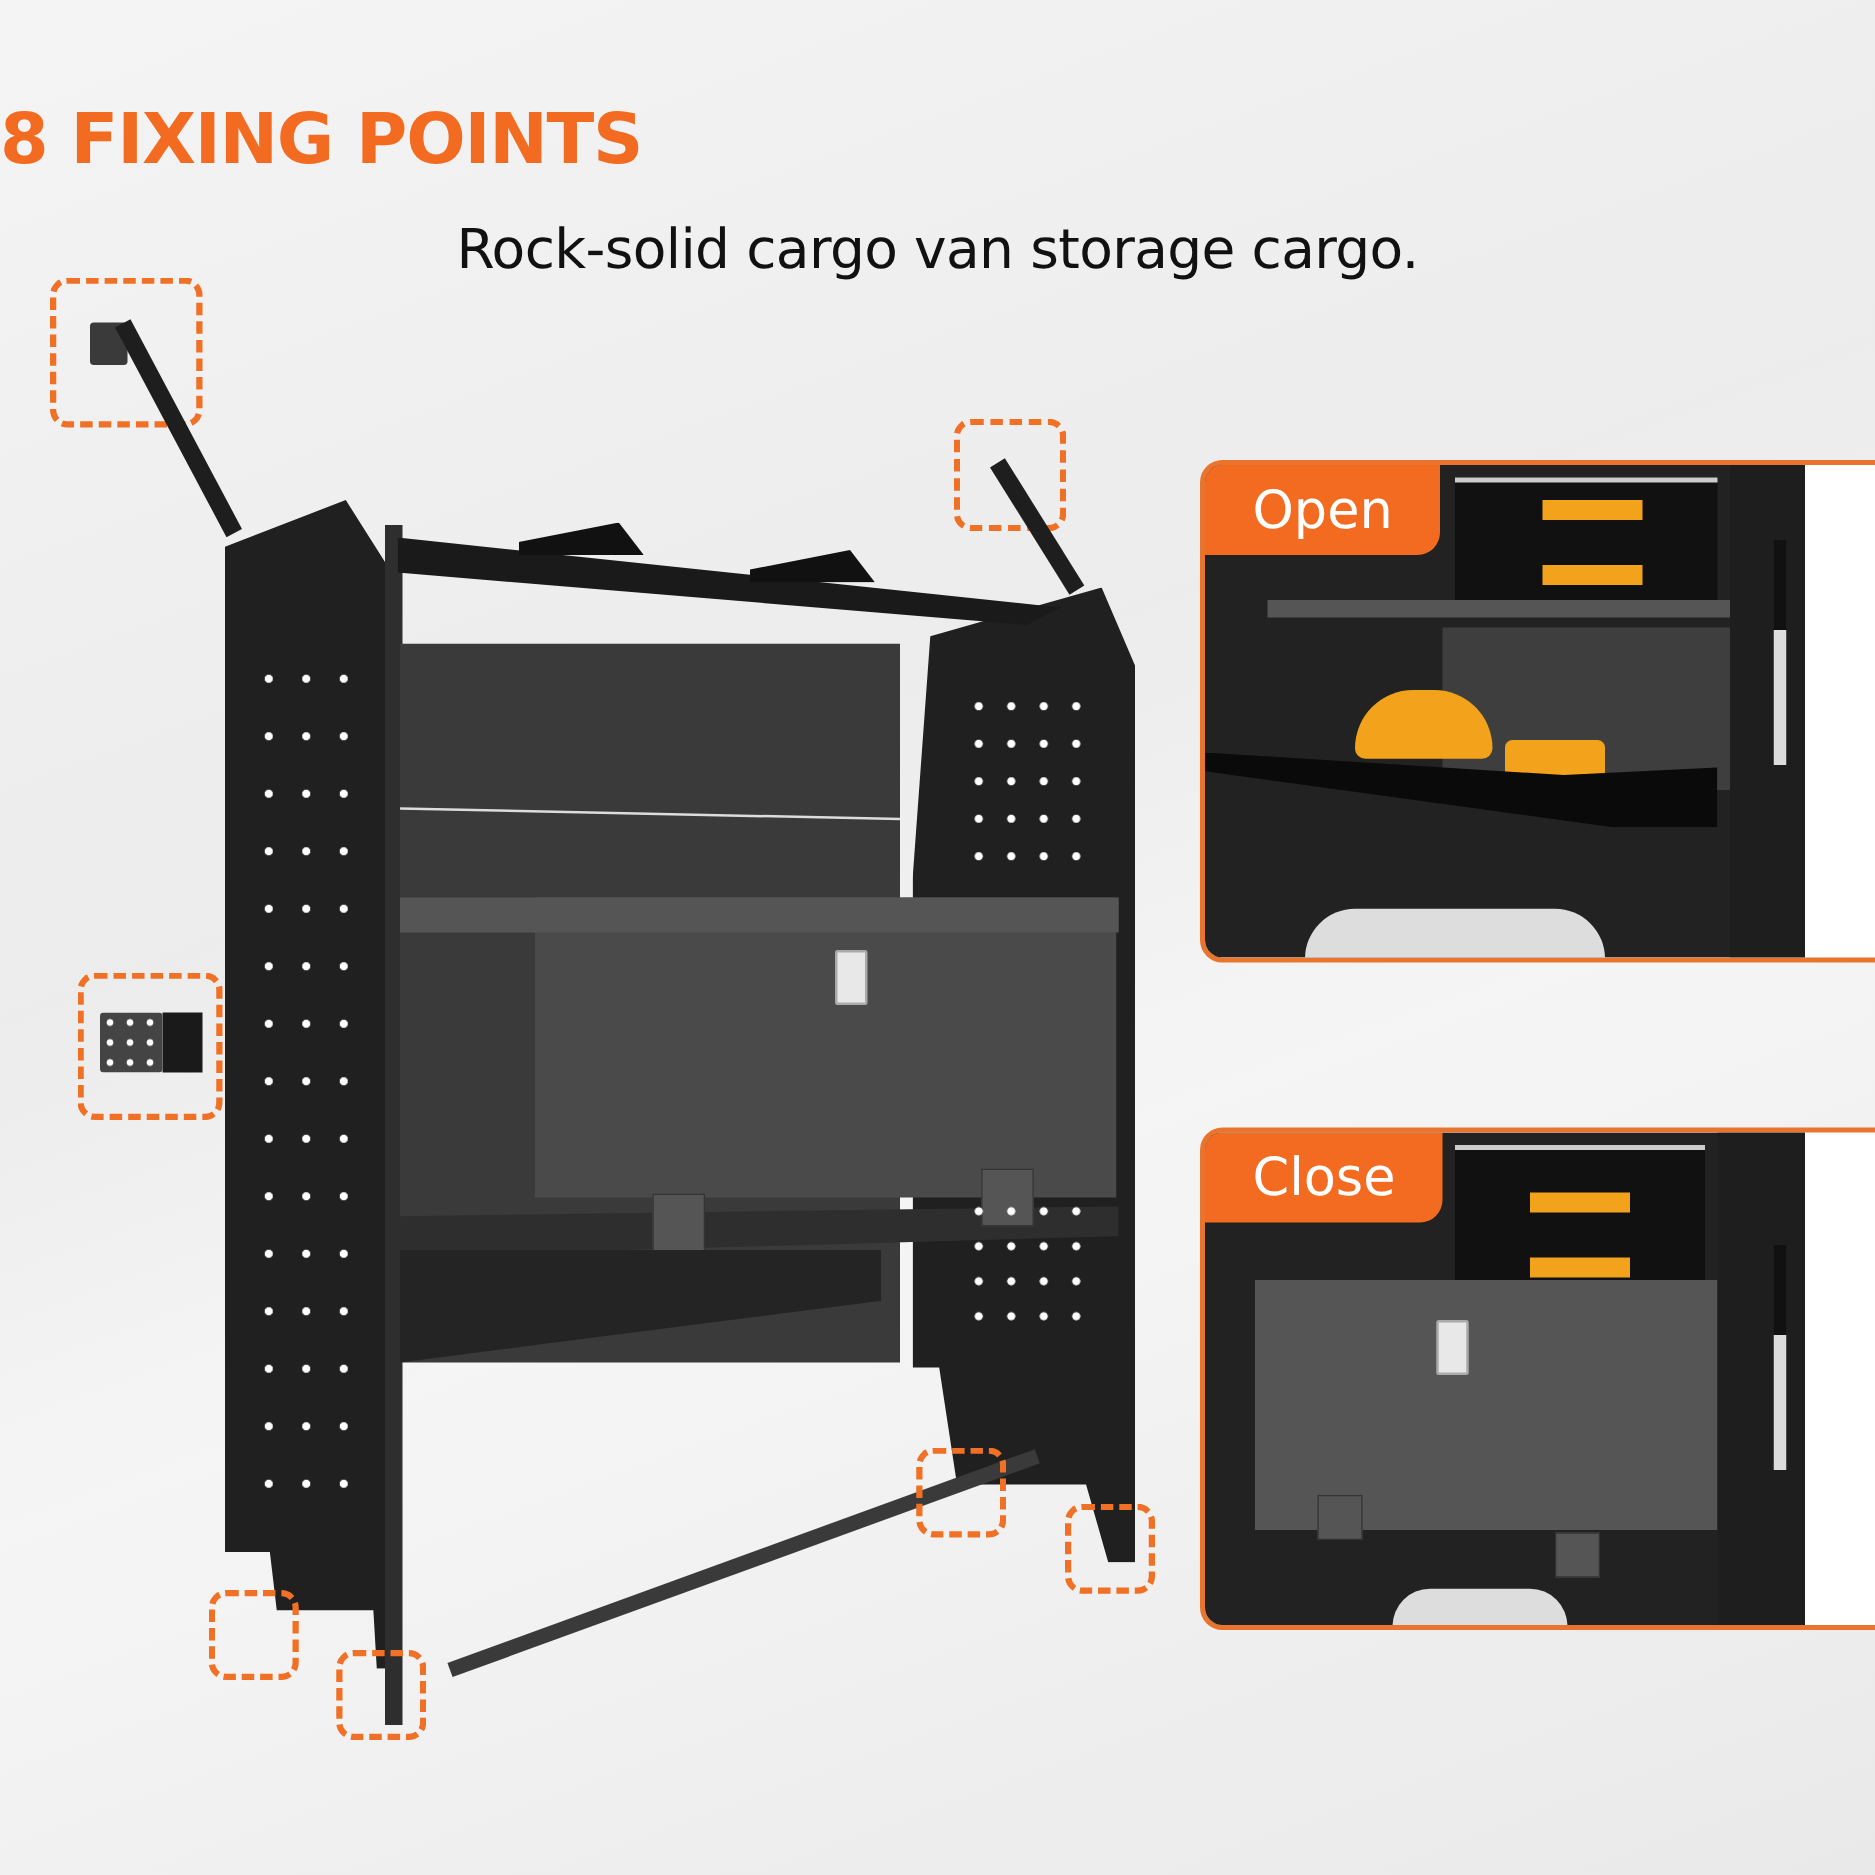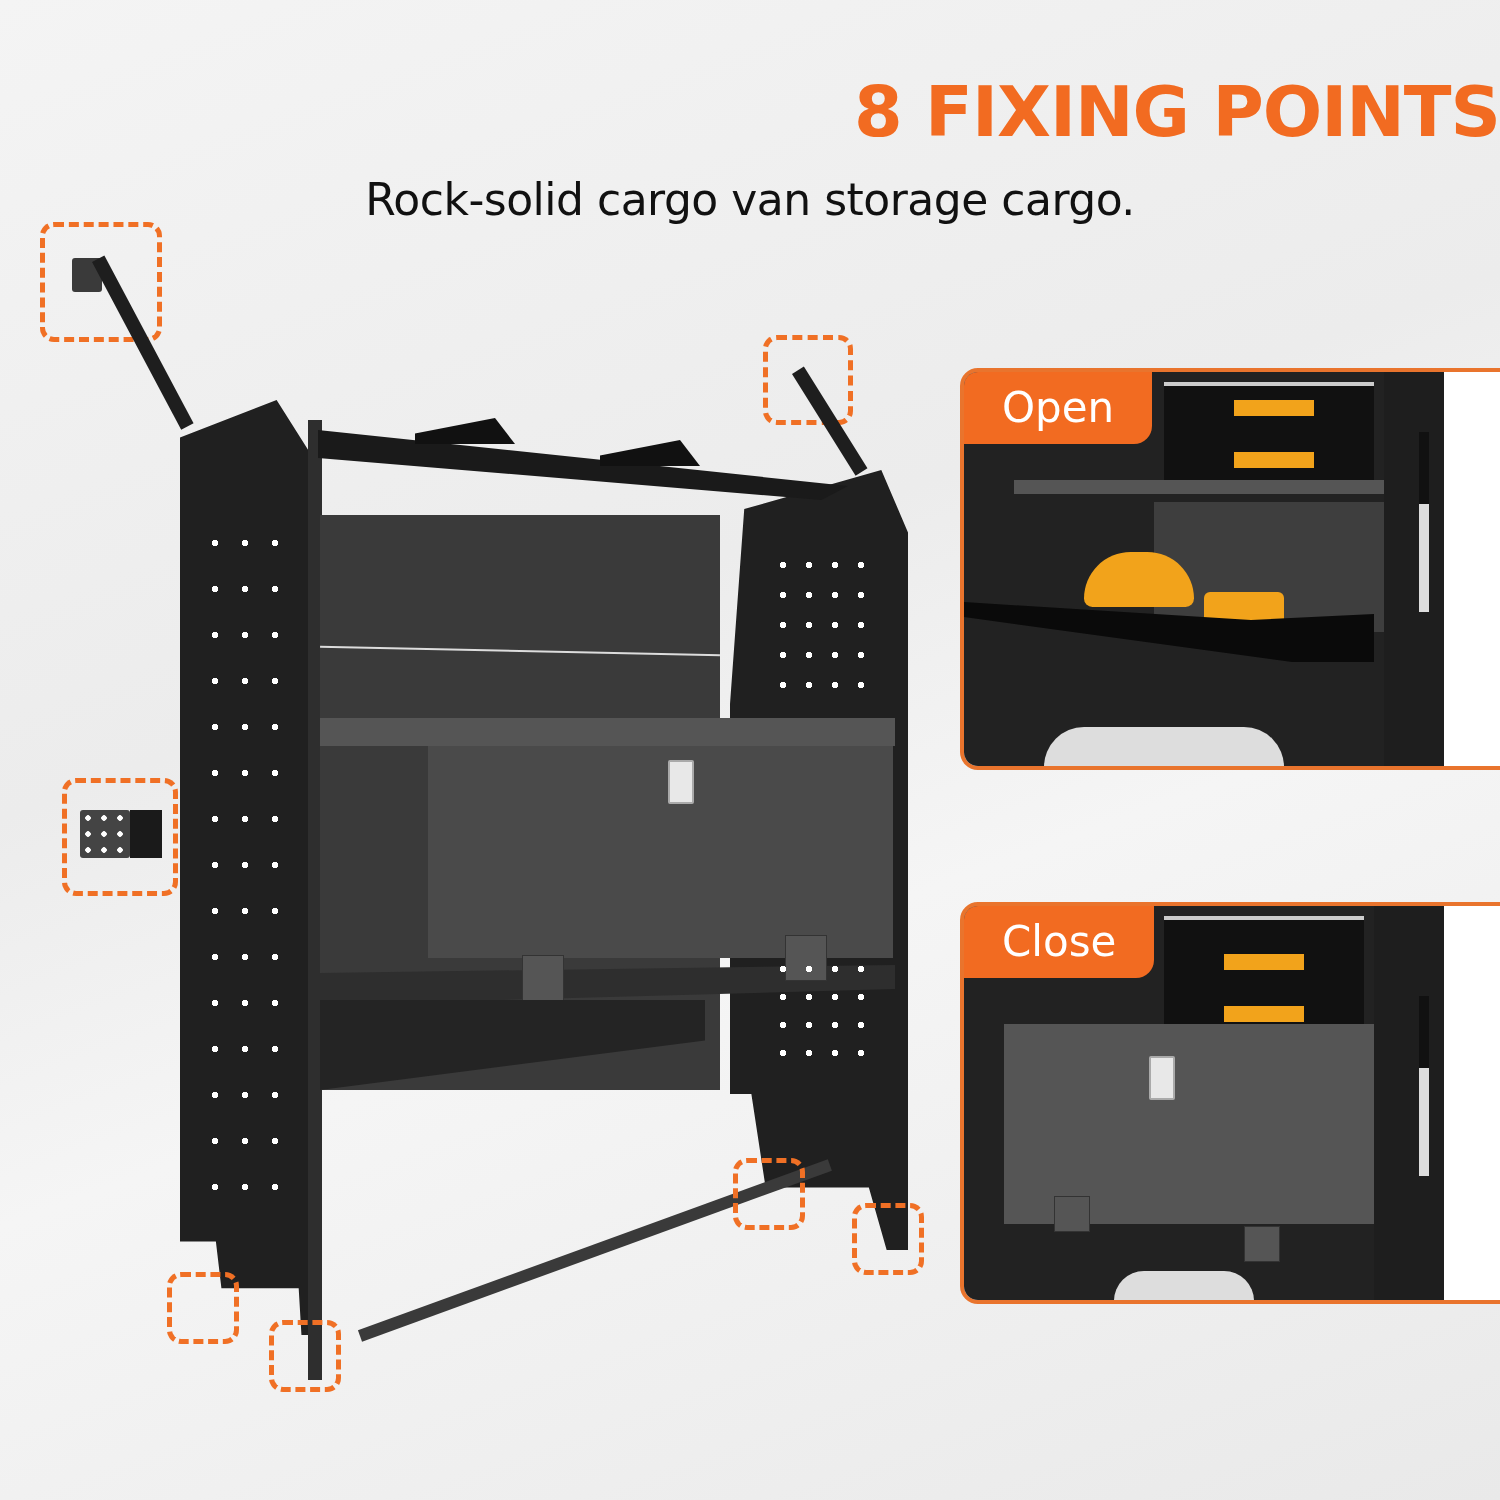--- a/index.html
+++ b/index.html
@@ -1,21 +1,21 @@
 <!DOCTYPE html>
 <html><head>
 <meta charset="utf-8">
 <style>
   html,body{margin:0;padding:0;}
   body{width:1500px;height:1500px;position:relative;overflow:hidden;
     background:linear-gradient(160deg,#f4f4f4 0%,#ececec 40%,#f5f5f5 60%,#e9e9e9 100%);
     font-family:"Liberation Sans","DejaVu Sans",sans-serif;}
   .abs{position:absolute;}
-  .headline{left:0;width:1500px;top:62px;text-align:right;font-family:"DejaVu Sans",sans-serif;font-weight:bold;
-    font-size:70px;letter-spacing:-1px;color:#f26b21;line-height:100px;}
+  .headline{left:0;width:1500px;top:62px;text-align:left;font-family:"DejaVu Sans",sans-serif;font-weight:bold;
+    font-size:56px;letter-spacing:-1px;color:#f26b21;line-height:100px;}
   .subhead{left:0;width:1500px;top:170px;text-align:center;font-family:"DejaVu Sans",sans-serif;font-size:44px;color:#111;line-height:60px;letter-spacing:-0.5px;}
   .dash{border:5px dashed #f07025;border-radius:14px;box-sizing:border-box;}
   .side{background:#202020;}
   .inset{border:4px solid #e9742d;border-radius:18px;overflow:hidden;background:#fff;box-sizing:border-box;}
   .tag{position:absolute;left:0;top:0;background:#f26b21;color:#fff;font-family:"DejaVu Sans",sans-serif;font-size:42px;
     padding:0 38px;height:72px;line-height:72px;border-bottom-right-radius:18px;}
   .shelf-dark{background:#2a2a2a;}
   .door{background:#4a4a4a;}
   .hinge{position:absolute;width:40px;height:44px;background:#555;border:1px solid #333;}
   .latch{position:absolute;width:22px;height:40px;background:#e8e8e8;border:2px solid #aaa;border-radius:2px;}

